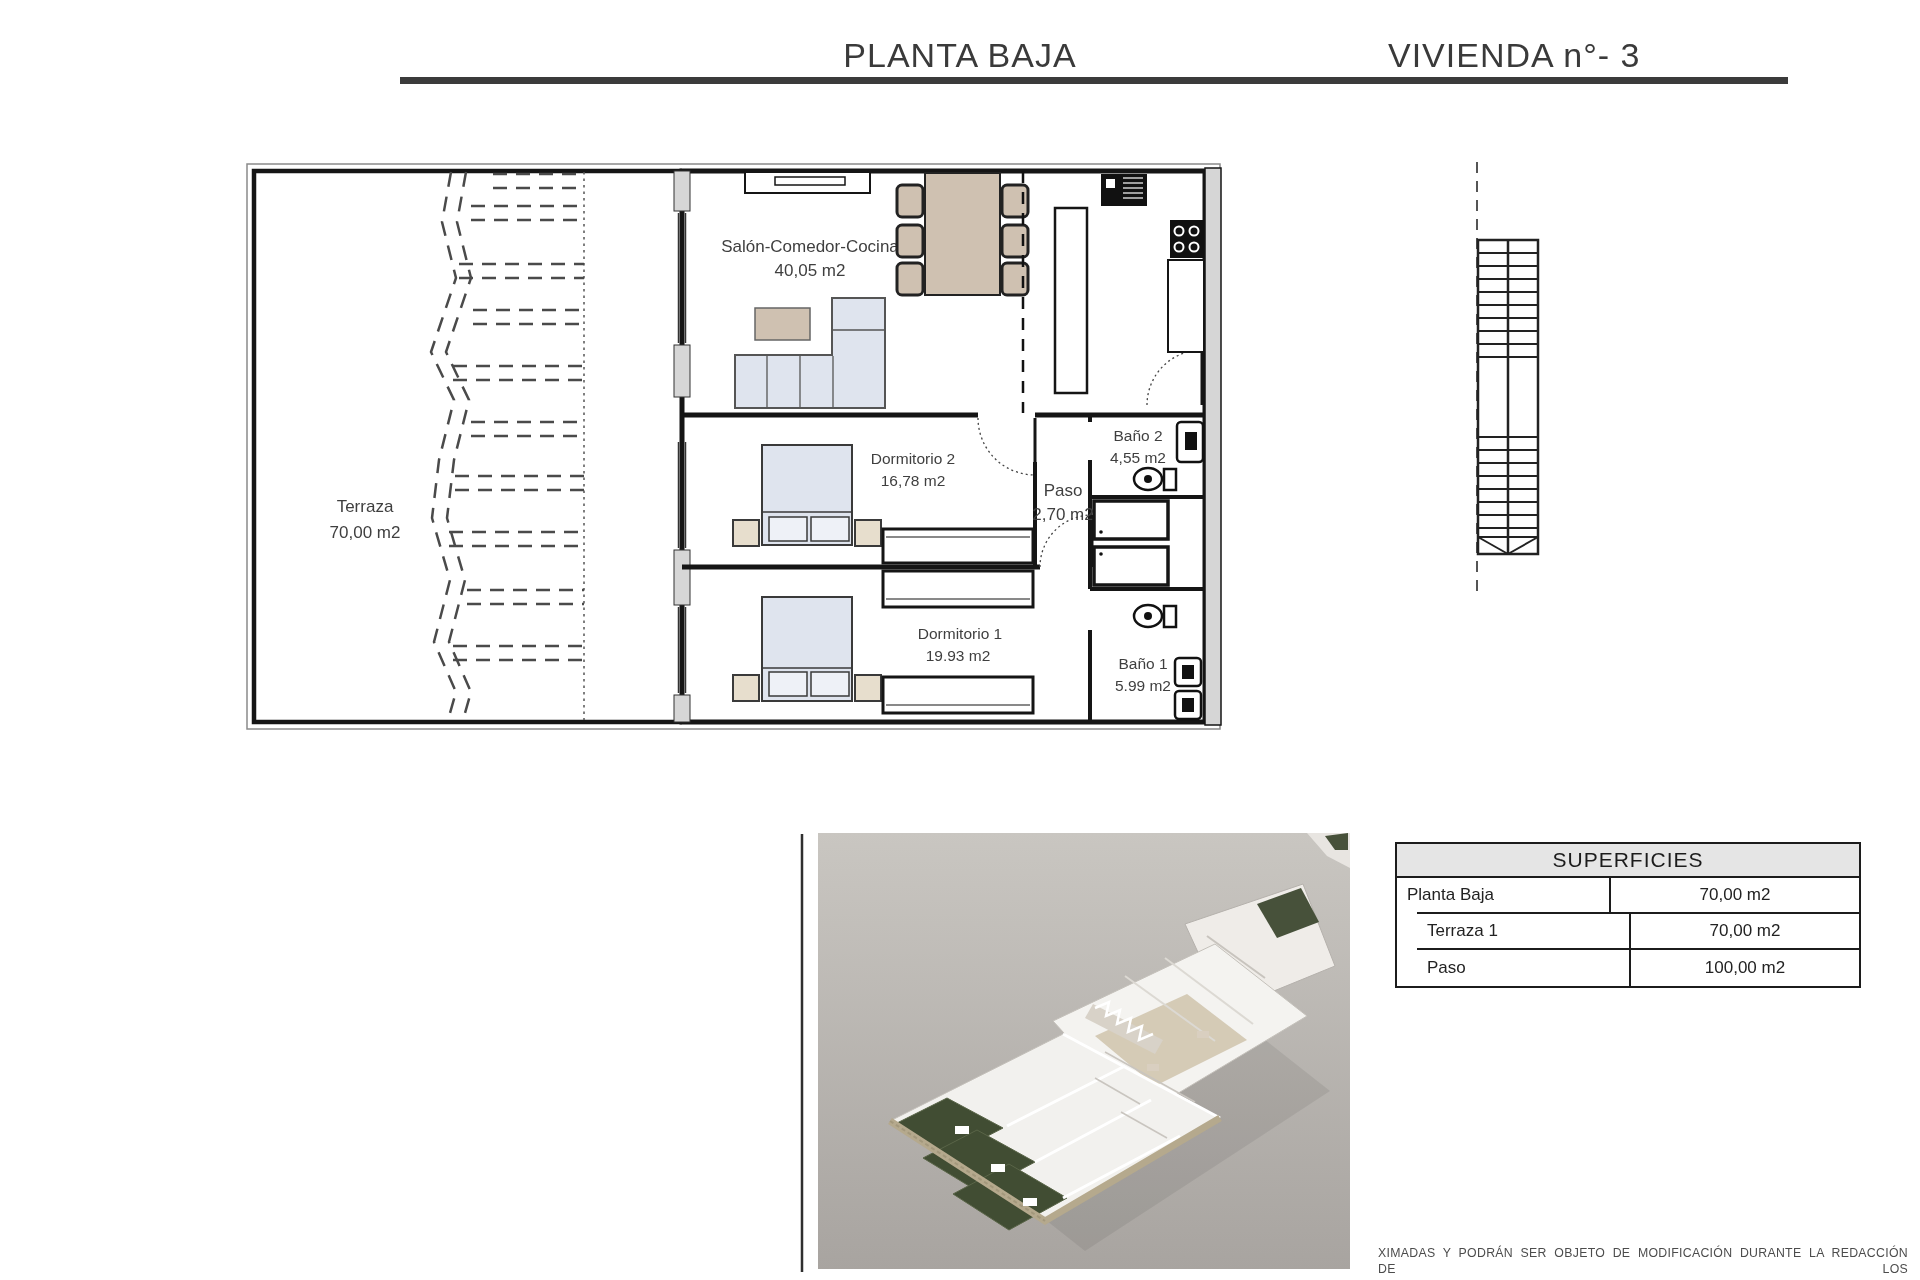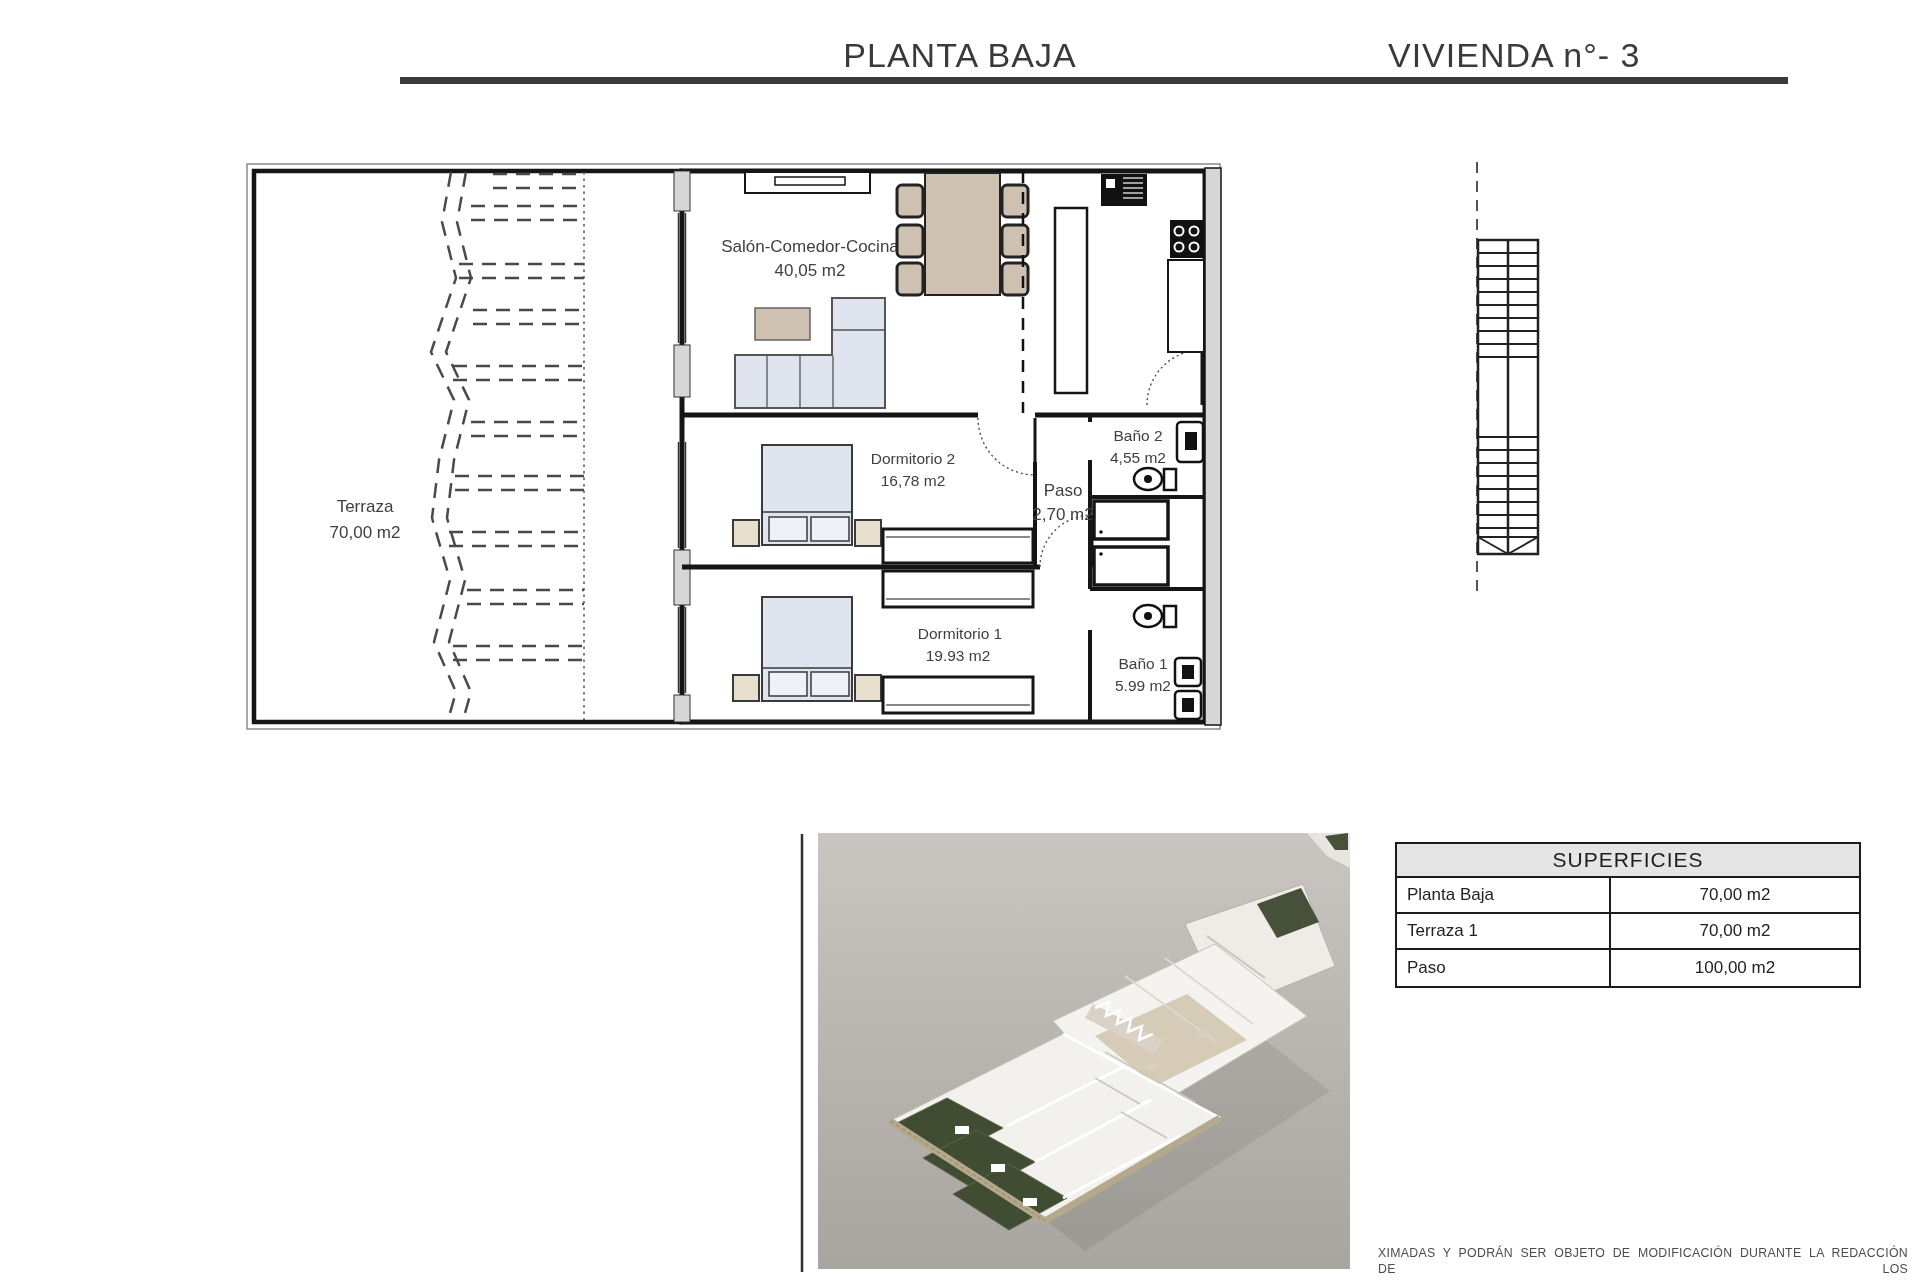--- a/index.html
+++ b/index.html
@@ -22,21 +22,21 @@
   
   .sup-table{
     left:1395px;top:842px;width:462px;border:2px solid #1c1c1c;background:#fff;
   }
   .sup-header{
     height:32px;background:#e5e5e5;border-bottom:2px solid #1c1c1c;
     display:flex;align-items:center;justify-content:center;
     font-size:21px;color:#1c1c1c;letter-spacing:1px;
   }
   .sup-row{display:grid;grid-template-columns:212px 1fr;height:34px;}
-  .sup-row + .sup-row{border-top:2px solid #1c1c1c;}
+  .sup-row + .sup-row{border-top:2px solid #1c1c1c;margin-left:20px;}
   .sup-row:last-child{height:36px;}
   .sup-label{
     display:flex;align-items:center;padding-left:10px;font-size:17px;color:#222;
   }
   .sup-value{
     display:flex;align-items:center;justify-content:center;
     border-left:2px solid #1c1c1c;font-size:17px;color:#222;
   }
   
   .disclaimer{

